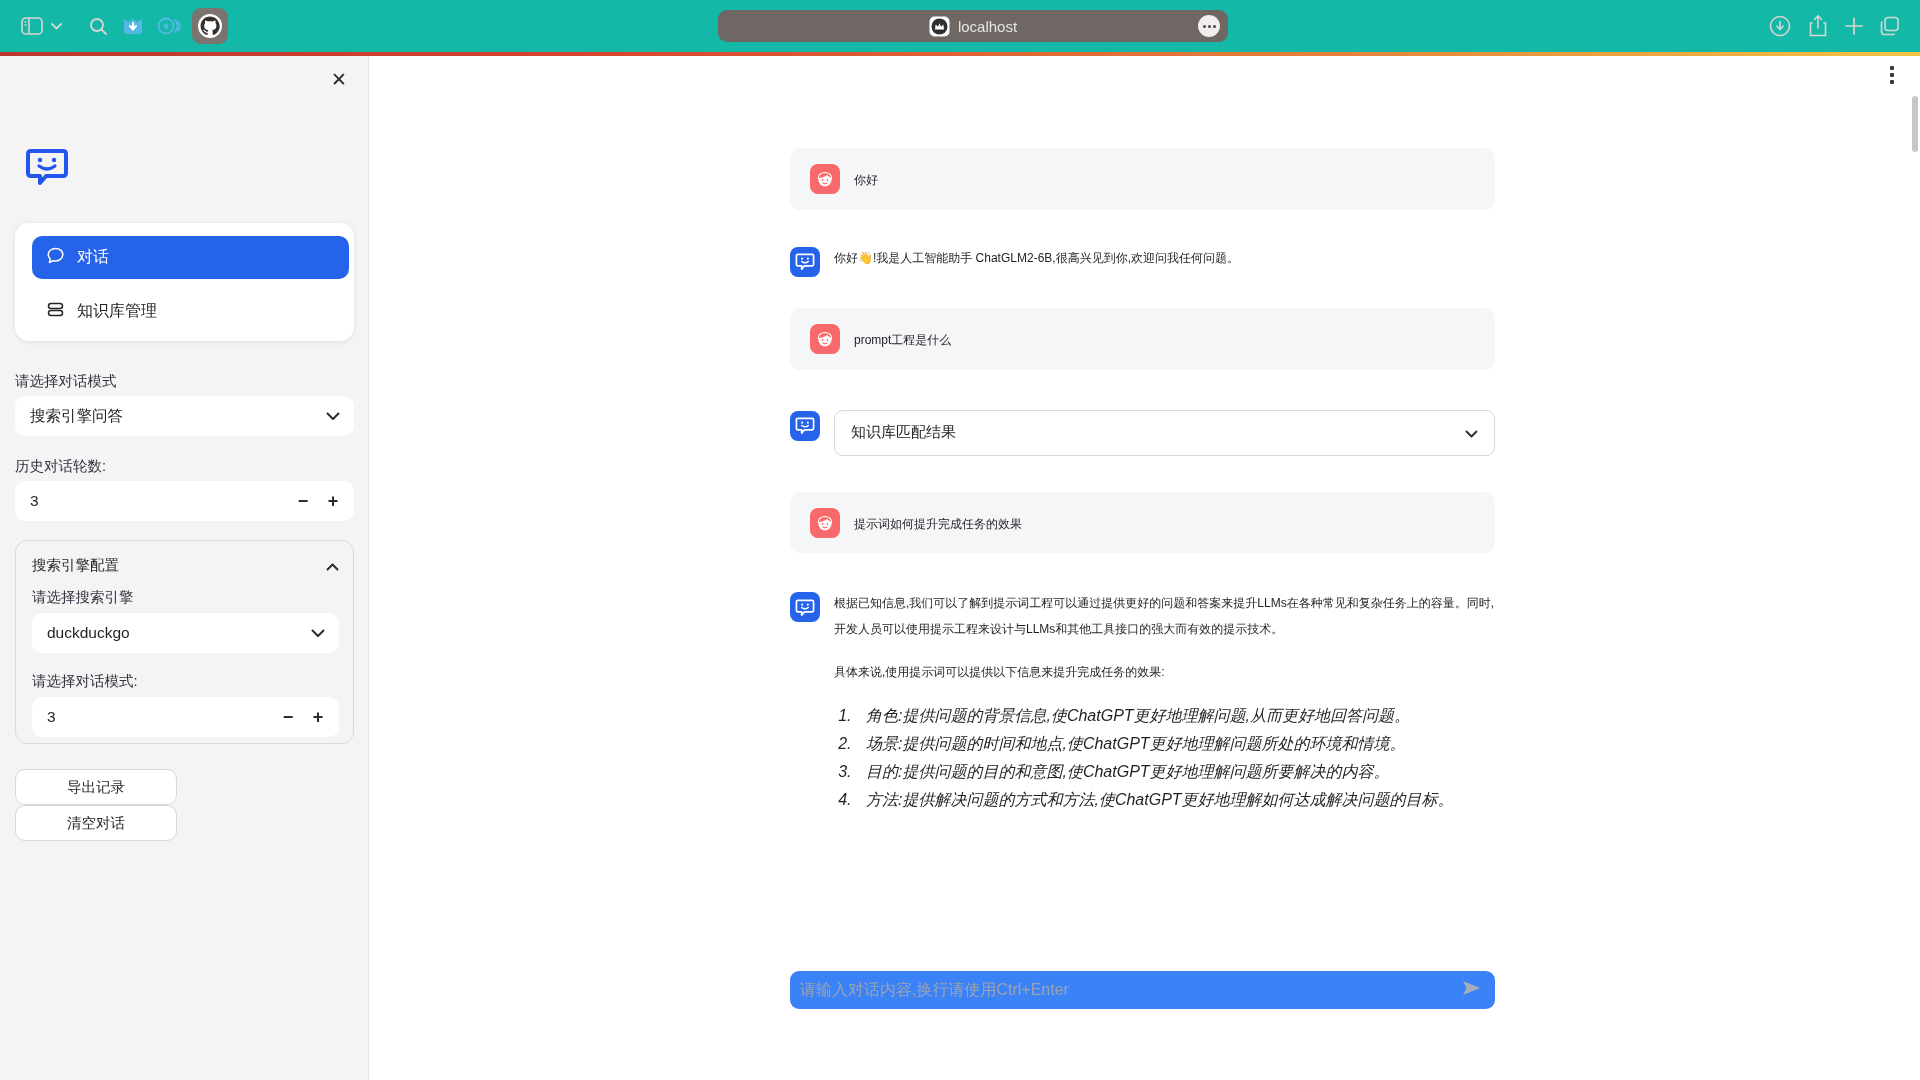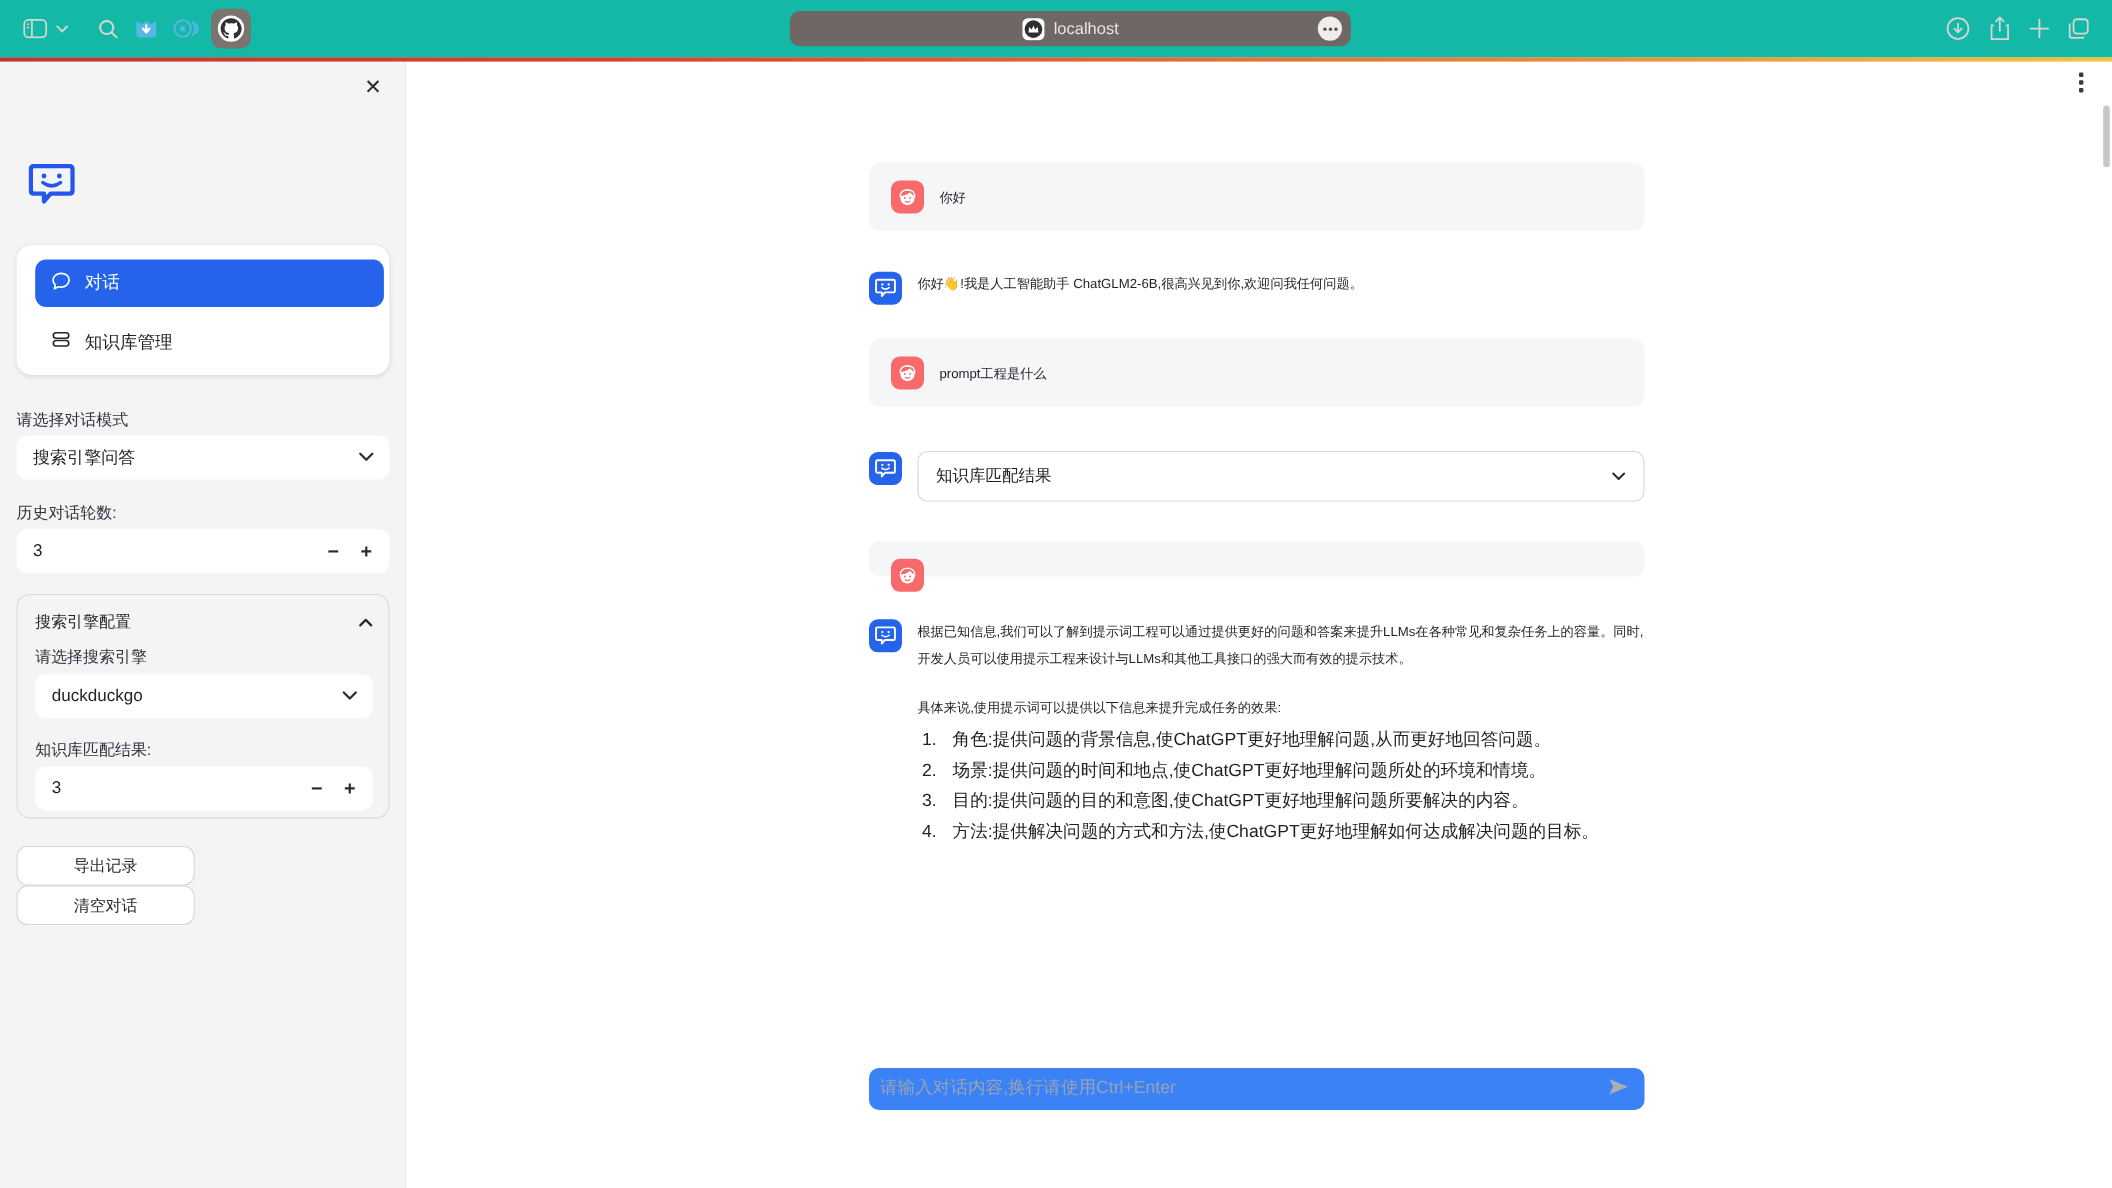--- a/index.html
+++ b/index.html
@@ -53,21 +53,21 @@
   .avatar { position:absolute; left:0; top:0; width:30px; height:30px; border-radius:8px; display:flex; align-items:center; justify-content:center; flex:none; }
   .av-user { background:#f8696b; }
   .av-bot { background:#2563eb; }
   .user-bubble { background:#f5f6f8; border-radius:10px; padding:16px 20px; position:relative; }
   .user-bubble .avatar { position:absolute; left:20px; top:16px; }
   .user-bubble .mtext { margin-left:44px; padding-top:4px; }
   .bot-block { position:relative; padding-left:44px; }
   .bot-block .avatar { left:0; top:1px; }
   .mtext { font-size:12px; line-height:25.5px; color:#1f2024; }
   .mtext p + p { margin-top:18px; }
-  .mlist { margin-top:3px; margin-left:22px; }
+  .mlist { margin-top:16px; margin-left:22px;font-style:italic; }
   .mlist li { font-size:16px; line-height:28px; color:#1f2024; padding-left:10px; }
   .chat-expander { margin-top:18px; height:46px; border:1px solid #d5d7dc; border-radius:9px; display:flex; align-items:center; justify-content:space-between; padding:0 16px; font-size:15px; color:#1f2024; }
   .m-gap1 { margin-top:92px; }
   .m-gap2 { margin-top:36px; }
   .m-gap3 { margin-top:37px; }
   .m-gap4 { margin-top:40px; }
   .m-gap5 { margin-top:36px; }
   .m-gap6 { margin-top:38px; }
   .input-mask { position:absolute; left:380px; top:962px; width:1530px; height:118px; background:#ffffff; z-index:3; }
   .chat-input { position:absolute; left:790px; top:971px; width:705px; height:38px; background:#3b82f6; border-radius:9px; display:flex; align-items:center; padding:0 14px 0 10px; z-index:4; }
@@ -229,21 +229,21 @@
     </div>
     <div class="sb-label" style="top:47px;left:16px;position:absolute">请选择搜索引擎</div>
     <div class="selectbox exp-select" style="top:72px;position:absolute">
       <span>duckduckgo</span>
       <span>
         <svg width="14" height="9" viewBox="0 0 14 9">
             <polyline points="1.5,1.5 7,7 12.5,1.5" fill="none" stroke="#2b2b2e" stroke-width="2" stroke-linecap="round" stroke-linejoin="round"></polyline>
           </svg>
       </span>
     </div>
-    <div class="sb-label" style="top:131px;left:16px;position:absolute">知识库匹配结果:</div>
+    <div class="sb-label" style="top:131px;left:16px;position:absolute">请选择对话模式:</div>
     <div class="numinput exp-select" style="top:156px;position:absolute">
       <span class="val">3</span>
       <span class="step">−</span>
       <span class="step">+</span>
     </div>
   </div>
 
   <div class="sb-buttons">
     <div class="sb-btn">导出记录</div>
     <div class="sb-btn">清空对话</div>
@@ -312,20 +312,21 @@
   <div class="msg user-bubble m-gap5">
     <span class="avatar av-user">
       <svg width="20" height="20" viewBox="0 0 20 20">
           <circle cx="10" cy="11" r="6.5" fill="#ffffff"></circle>
           <path d="M3.5 10 Q3 4 10 3.5 Q17 4 16.5 10 Q14 9 12.5 6.8 Q9 9.5 3.5 10Z" fill="#f8696b" stroke="#ffffff" stroke-width="1.2"></path>
           <circle cx="7.6" cy="11" r="0.9" fill="#f8696b"></circle>
           <circle cx="12.4" cy="11" r="0.9" fill="#f8696b"></circle>
           <path d="M8 14 Q10 15.6 12 14" fill="none" stroke="#f8696b" stroke-width="1.1" stroke-linecap="round"></path>
         </svg>
     </span>
+    <div class="mtext">提示词如何提升完成任务的效果</div>
   </div>
 
   <div class="msg bot-block m-gap6">
     <span class="avatar av-bot">
       <svg width="20" height="19" viewBox="0 0 21 19">
           <path d="M3 2 L18 2 Q19.5 2 19.5 3.5 L19.5 12.5 Q19.5 14 18 14 L10 14 L7 17.5 L7 14 L3 14 Q1.5 14 1.5 12.5 L1.5 3.5 Q1.5 2 3 2 Z" fill="none" stroke="#ffffff" stroke-width="1.8" stroke-linejoin="round"></path>
           <circle cx="7.5" cy="6.5" r="1.1" fill="#ffffff"></circle>
           <circle cx="13.5" cy="6.5" r="1.1" fill="#ffffff"></circle>
           <path d="M7 9.5 Q10.5 12.3 14 9.5" fill="none" stroke="#ffffff" stroke-width="1.5" stroke-linecap="round"></path>
         </svg>

